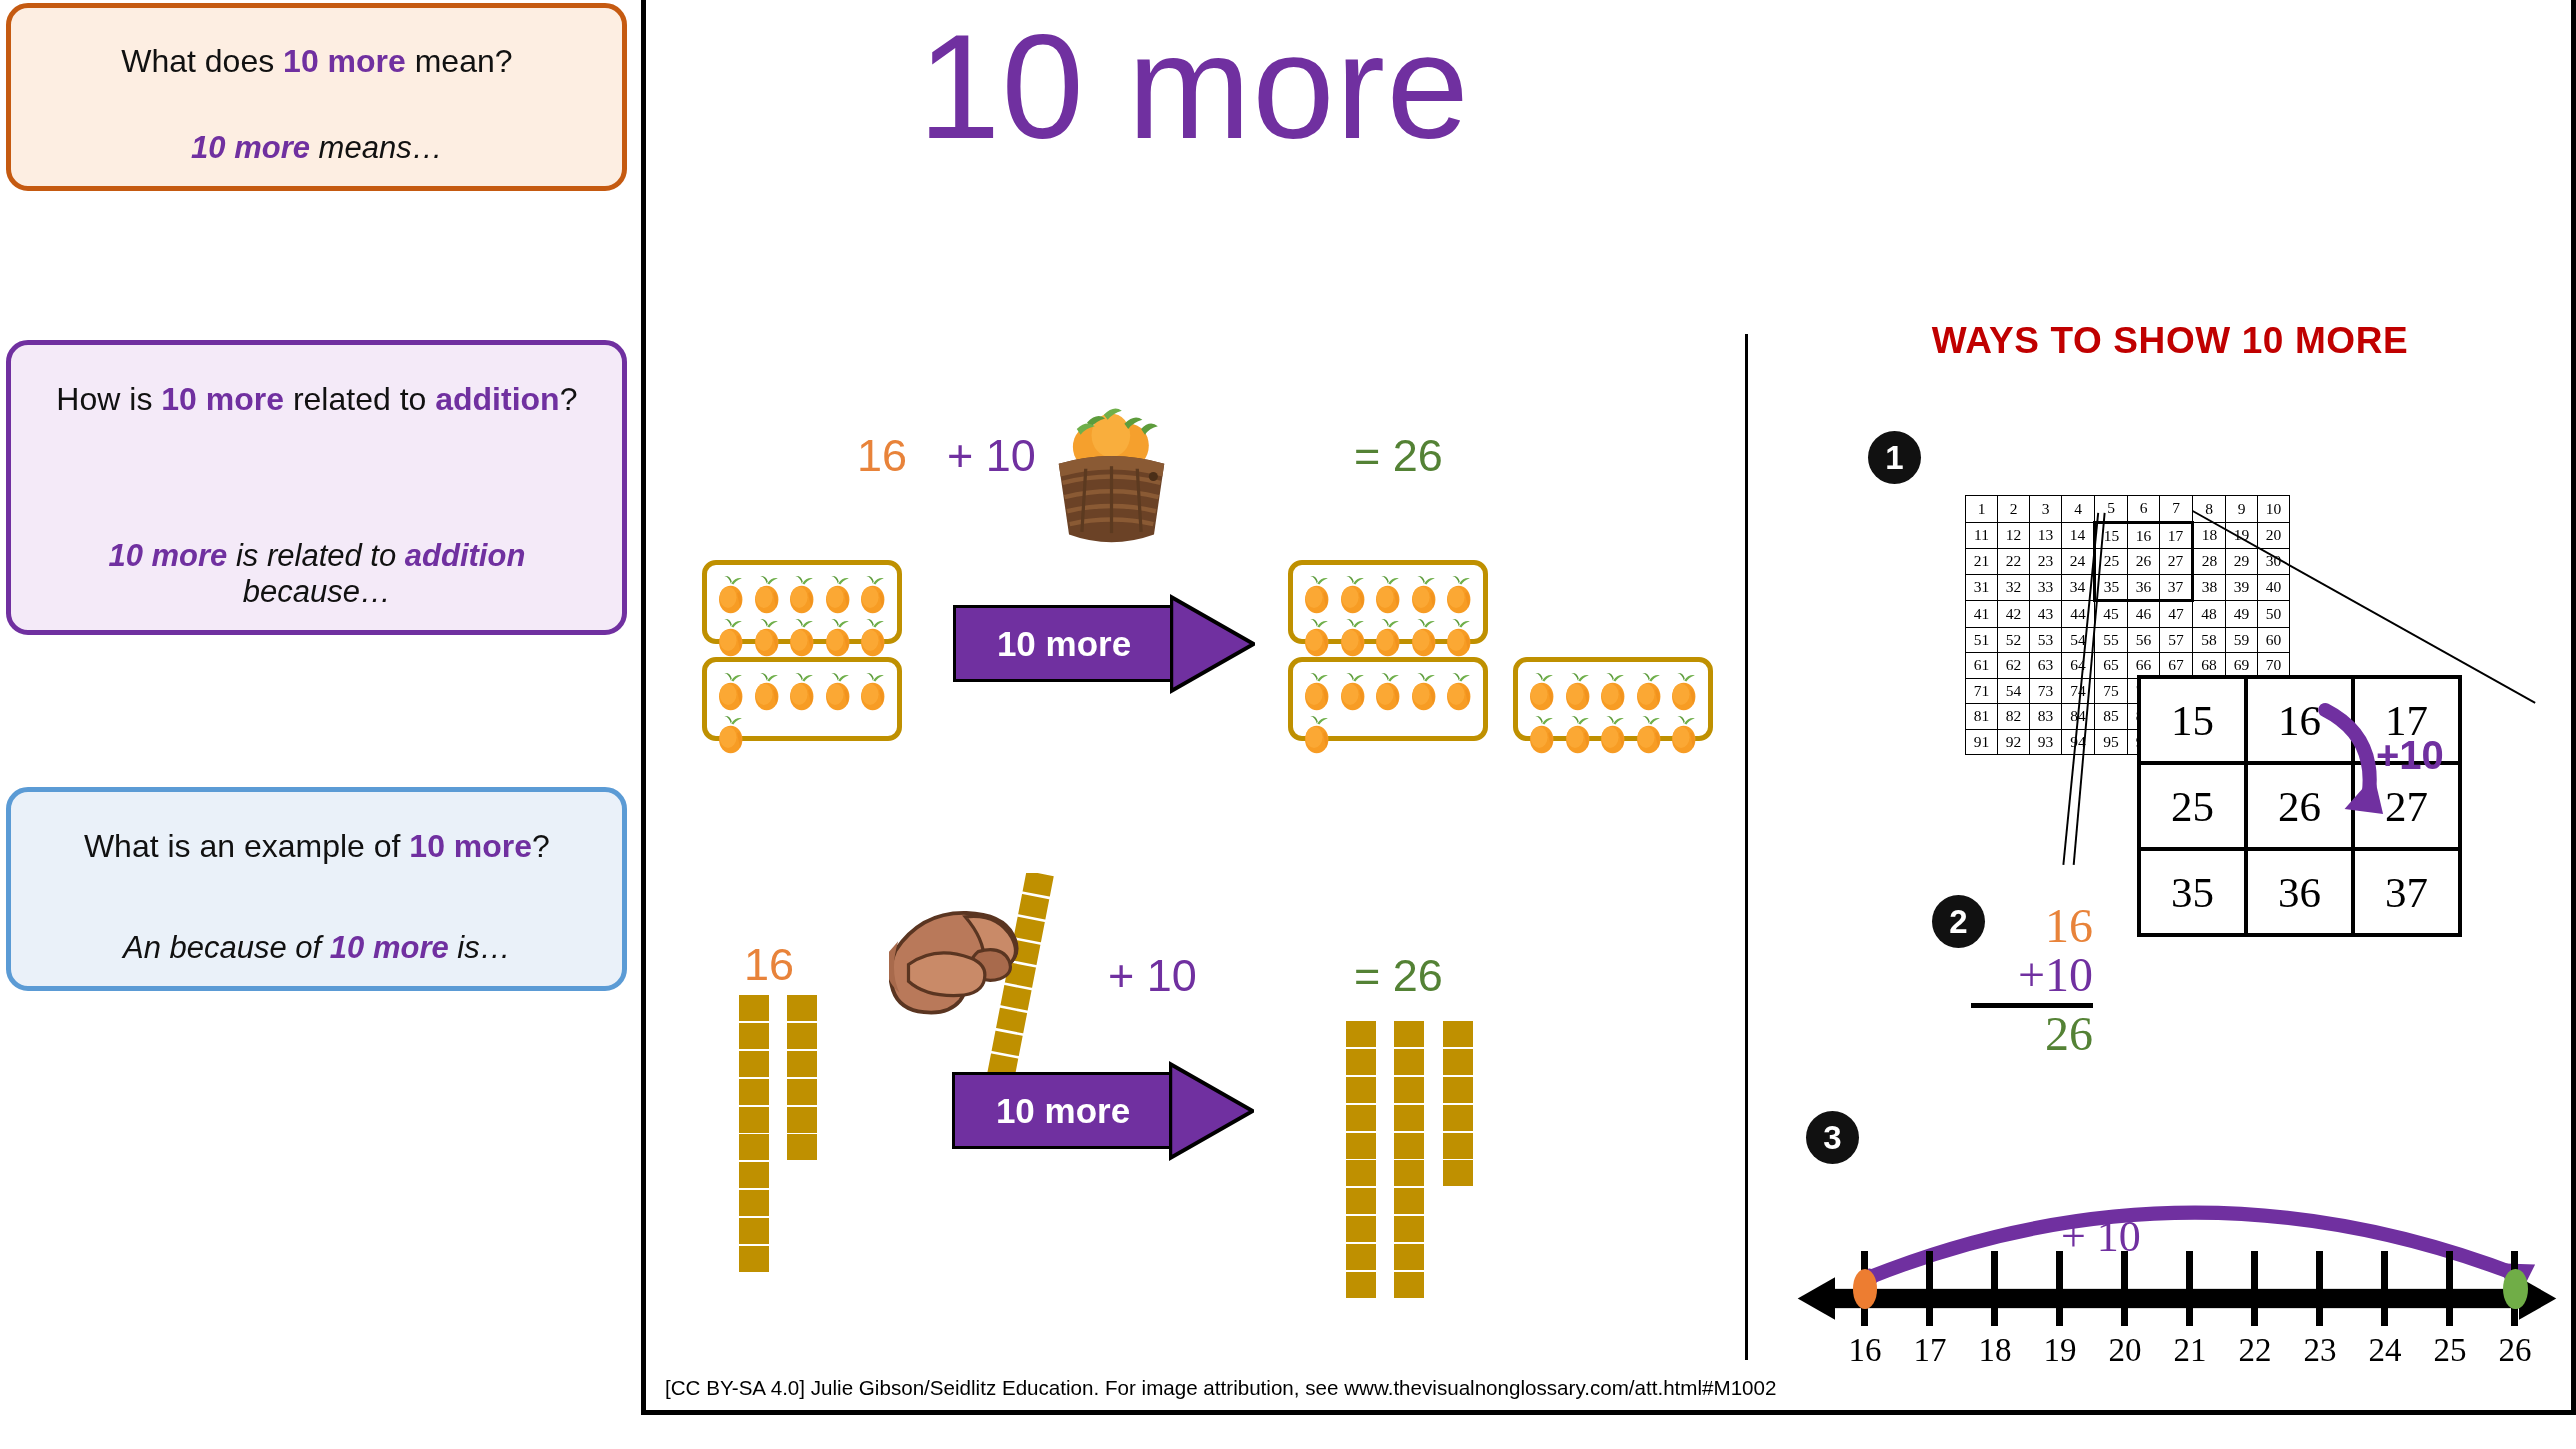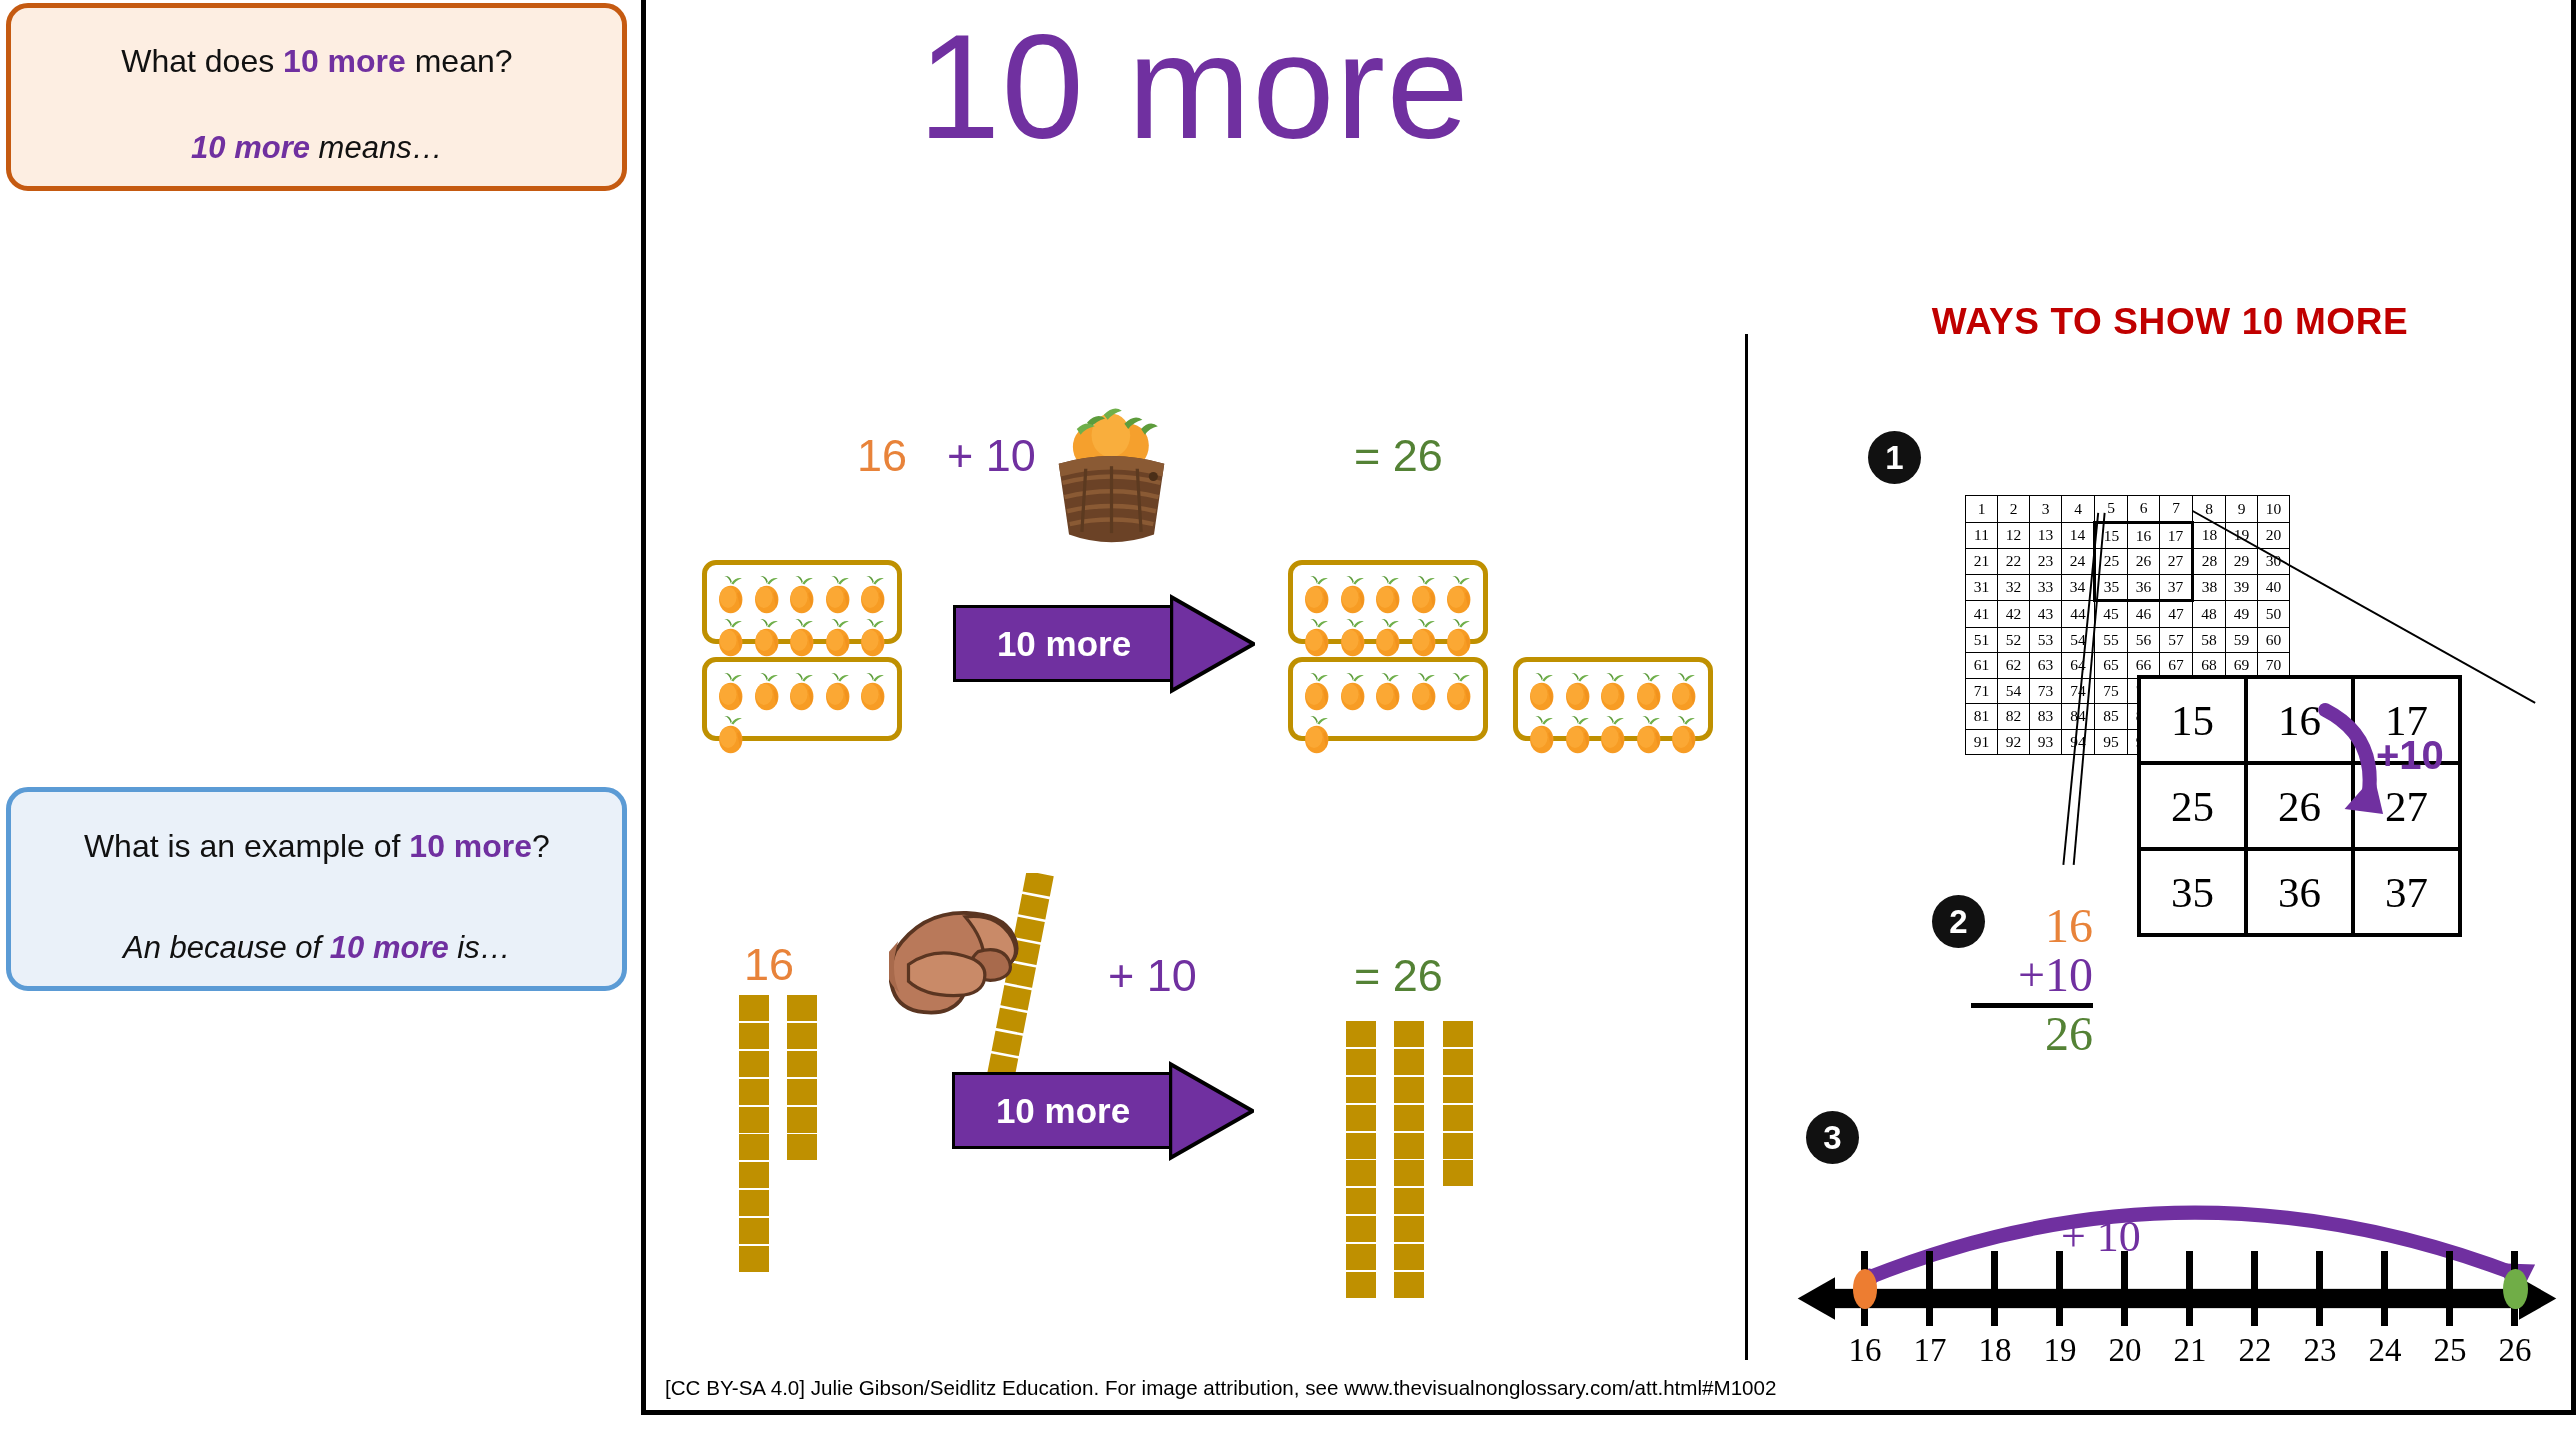--- a/index.html
+++ b/index.html
@@ -24,21 +24,21 @@
   #vline-left{position:absolute;left:641px;top:0;width:4.5px;height:1414px;background:#000;}
   #vline-right{position:absolute;left:1745px;top:334px;width:3.2px;height:1026px;background:#000;}
   #hline-bottom{position:absolute;left:641px;top:1410px;width:1935px;height:4.5px;background:#000;}
   #vline-far-right{position:absolute;left:2571px;top:0;width:4.5px;height:1414px;background:#000;}
 
   
   #page-title{position:absolute;left:650px;top:13px;width:1088px;text-align:center;
               font-size:148px;color:#7030A0;letter-spacing:1.3px;line-height:1;}
 
   
-  #ways-heading{position:absolute;left:1777px;top:301px;width:786px;text-align:center;
+  #ways-heading{position:absolute;left:1777px;top:320px;width:786px;text-align:center;
                 font-size:37px;font-weight:bold;color:#C00000;letter-spacing:0.6px;}
 
   
   .eqnum{font-size:45px;line-height:1;}
   .c-orange{color:#E8833A;}
   .c-purple{color:#7030A0;}
   .c-green{color:#548235;margin-left:8px;}
 
   .purple-arrow{position:absolute;display:flex;align-items:center;}
   .pa-body{background:#7030A0;border:3.2px solid #000;border-right:none;
@@ -97,20 +97,28 @@
 
   <div class="qcard" id="card-meaning">
     <div class="q">
       <span>What does </span><span class="hl">10 more</span><span> mean?</span>
     </div>
     <div class="a">
       <span class="hl-i">10 more</span><span> means…</span>
     </div>
   </div>
 
+  <div class="qcard" id="card-relation">
+    <div class="q">
+      <span>How is </span><span class="hl">10 more</span><span> related to </span><span class="hl">addition</span><span>?</span>
+    </div>
+    <div class="a">
+      <span class="hl-i">10 more</span><span> is related to </span><span class="hl-i">addition</span><span> because…</span>
+    </div>
+  </div>
 
   <div class="qcard" id="card-example">
     <div class="q">
       <span>What is an example of </span><span class="hl">10 more</span><span>?</span>
     </div>
     <div class="a">
       <span>An because of </span><span class="hl-i">10 more</span><span> is…</span>
     </div>
   </div>
 </div>

